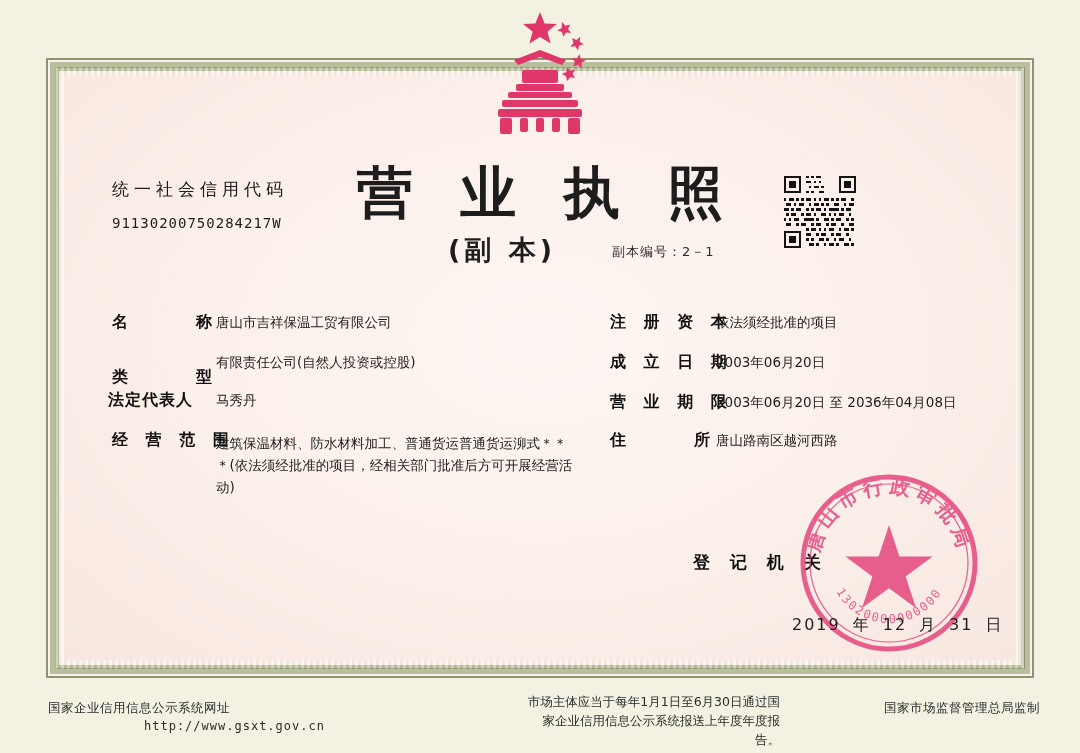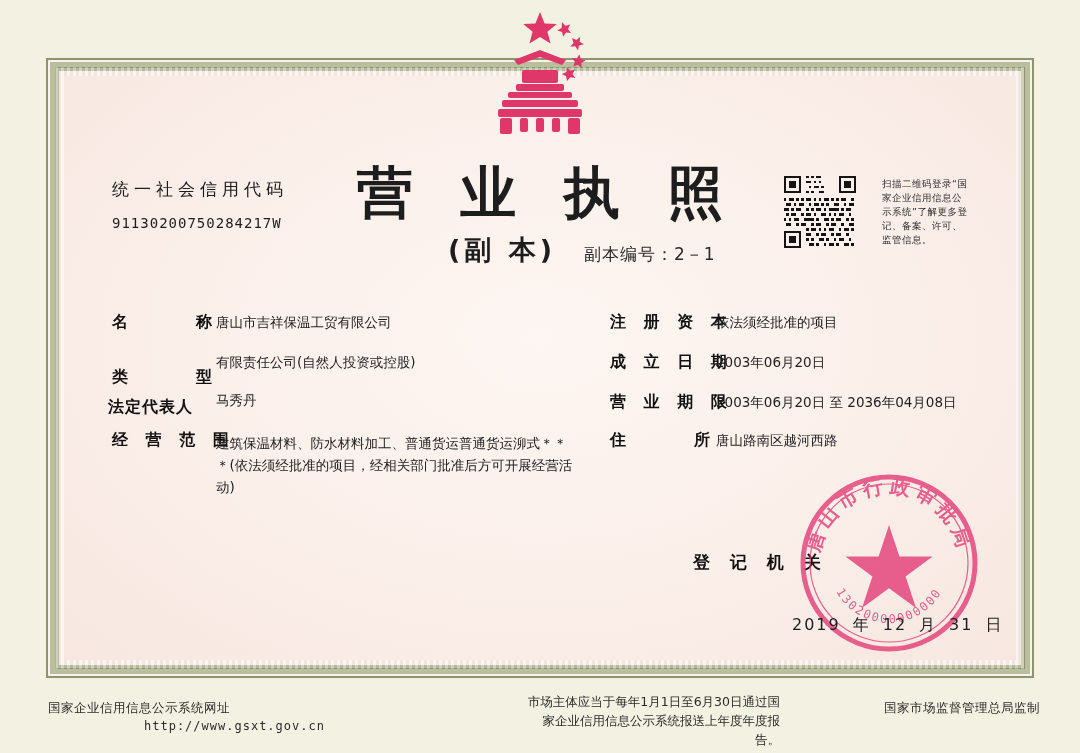--- a/index.html
+++ b/index.html
@@ -56,21 +56,21 @@
     position:absolute;left:0;top:156px;width:1080px;text-align:center;
     font-family:"DejaVu Sans","Liberation Sans",sans-serif;
     font-size:56px;font-weight:bold;letter-spacing:14px;
     color:#1d1d1d;text-indent:14px;
   }
   .subtitle{
     position:absolute;left:0;top:232px;width:1004px;text-align:center;
     font-size:27px;font-weight:bold;letter-spacing:4px;color:#1d1d1d;
   }
   .copy-no{
-    position:absolute;left:584px;top:243px;font-size:17px;color:#2a2a2a;letter-spacing:1px;
+    position:absolute;left:612px;top:243px;font-size:13px;color:#2a2a2a;letter-spacing:1px;
   }
 
   
   .code-label{
     position:absolute;left:112px;top:178px;font-size:17px;letter-spacing:5px;color:#1d1d1d;
   }
   .code-value{
     position:absolute;left:112px;top:215px;font-size:14px;letter-spacing:1px;color:#1d1d1d;
     font-family:"DejaVu Sans Mono","Liberation Mono",monospace;
   }
@@ -284,30 +284,29 @@
           <rect x="16" y="27" width="1" height="1"></rect>
         <rect x="18" y="27" width="2" height="1"></rect>
           <rect x="21" y="27" width="1" height="1"></rect>
           <rect x="24" y="27" width="2" height="1"></rect>
         <rect x="27" y="27" width="1" height="1"></rect>
         <rect x="9" y="17" width="1" height="1"></rect>
           <rect x="20" y="13" width="1" height="1"></rect>
       </g>
     </svg>
   </div>
-  <div class="qr-note">扫描二维码登录“国家企业信用信息公示系统”了解更多登记、备案、许可、监管信息。</div>
 
   <div class="fields">
     <div class="lbl l-sp4" style="left:112px;top:312px;">名　　称</div>
     <div class="val" style="left:216px;top:314px;">唐山市吉祥保温工贸有限公司</div>
 
     <div class="lbl l-sp4" style="left:112px;top:352px;margin-top:15px;">类　　型</div>
     <div class="val" style="left:216px;top:354px;">有限责任公司(自然人投资或控股)</div>
 
-    <div class="lbl" style="left:108px;top:390px;letter-spacing:1px;margin-top:7px;">法定代表人</div>
+    <div class="lbl" style="left:108px;top:390px;letter-spacing:1px;">法定代表人</div>
     <div class="val" style="left:216px;top:392px;">马秀丹</div>
 
     <div class="lbl l-sp3" style="left:112px;top:430px;">经 营 范 围</div>
     <div class="val wrap" style="left:216px;top:432px;">建筑保温材料、防水材料加工、普通货运普通货运泖式＊＊＊(依法须经批准的项目，经相关部门批准后方可开展经营活动)</div>
 
     <div class="lbl l-sp3" style="left:610px;top:312px;">注 册 资 本</div>
     <div class="val" style="left:716px;top:314px;">依法须经批准的项目</div>
 
     <div class="lbl l-sp3" style="left:610px;top:352px;">成 立 日 期</div>
     <div class="val" style="left:716px;top:354px;">2003年06月20日</div>

